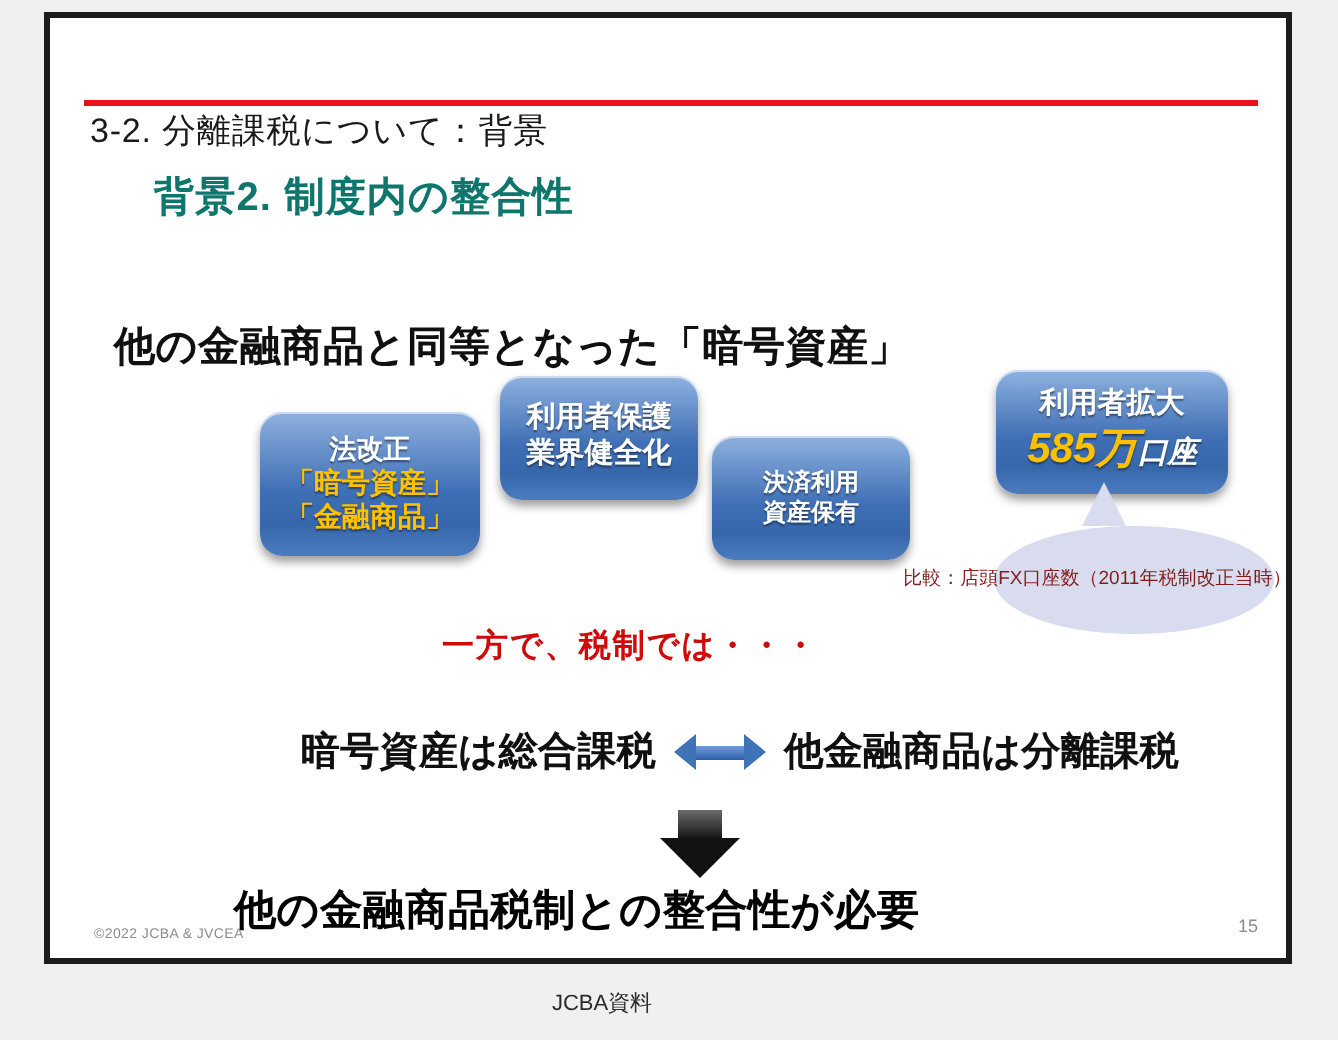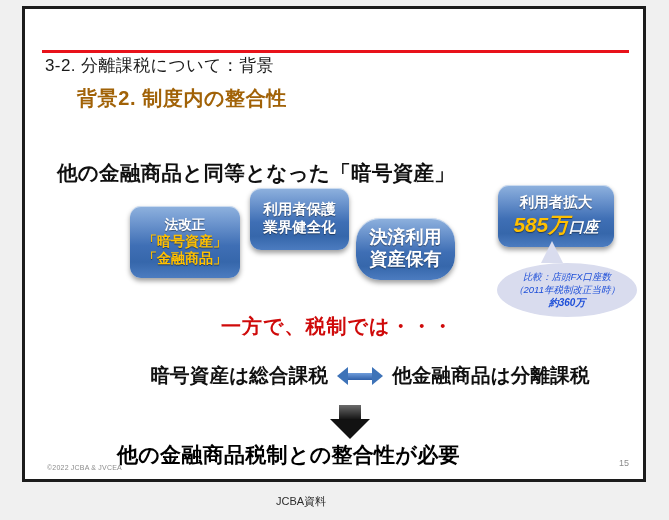--- a/index.html
+++ b/index.html
@@ -30,21 +30,21 @@
     letter-spacing:.4px;white-space:nowrap;margin-top:33px;
   }
   #title-rule{
     position:absolute;left:17px;top:41px;
     width:587px;height:3px;background:#e8121a;
   }
 
   
   #heading-red{
     position:absolute;left:52px;top:76px;
-    font-size:20px;font-weight:bold;color:#a16207;
+    font-size:20px;font-weight:bold;color:#0f766e;
     letter-spacing:.6px;white-space:nowrap;
   }
   #heading-black{
     position:absolute;left:32px;top:126px;
     font-size:20.5px;font-weight:bold;color:#101010;
     letter-spacing:.3px;white-space:nowrap;margin-top:24px;
   }
 
   
   .bluebox{
@@ -60,47 +60,47 @@
     box-sizing:border-box;
   }
   .bluebox .ln{white-space:nowrap;}
   .ln.yellow{color:#ffc000;}
   .ln.big{font-size:21px;letter-spacing:-.2px;font-style:italic;}
   .ln.big .unit{color:#ffffff;font-size:15px;}
 
   #box-hokaisei{left:105px;top:197px;width:110px;height:72px;font-size:14px;}
   #box-hokaisei .ln.t{font-size:13.5px;}
   #box-hogo{left:225px;top:179px;width:99px;height:62px;font-size:14.5px;}
-  #box-kessai{left:331px;top:209px;width:99px;height:62px;font-size:18px;border-radius:24px;}
+  #box-kessai{left:331px;top:209px;width:99px;height:62px;font-size:12px;}
   #box-kakudai{left:473px;top:176px;width:116px;height:62px;font-size:14.5px;padding-bottom:1px;border-radius:11px;}
 
   
   #callout{
     position:absolute;left:472px;top:254px;
     width:140px;height:54px;
     background:#d9dcee;
     border-radius:50%/50%;
-    display:flex;flex-direction:column;
+    display:flex;flex-direction:row;
     align-items:center;justify-content:center;
-    color:#1d4ed8;line-height:1.3;font-style:italic;
+    color:#7f1d1d;line-height:1.3;
   }
   #callout .cl{font-size:9.5px;white-space:nowrap;}
   #callout .cl.bold{font-weight:bold;font-size:10px;}
   #callout-pointer{
     position:absolute;left:516px;top:232px;
     width:0;height:0;
     border-left:11px solid transparent;
     border-right:11px solid transparent;
     border-bottom:22px solid #d9dcee;
   }
 
   
   #mid-red{
     position:absolute;left:196px;top:304px;
-    font-size:20px;font-weight:bold;color:#cf0a0a;
+    font-size:16px;font-weight:bold;color:#cf0a0a;
     letter-spacing:1px;white-space:nowrap;
   }
 
   
   #compare-row{
     position:absolute;left:0;top:353px;width:100%;
     display:flex;align-items:center;justify-content:center;gap:9px;padding-left:36px;
   }
   .cmp-text{
     font-size:19.5px;font-weight:bold;color:#101010;

